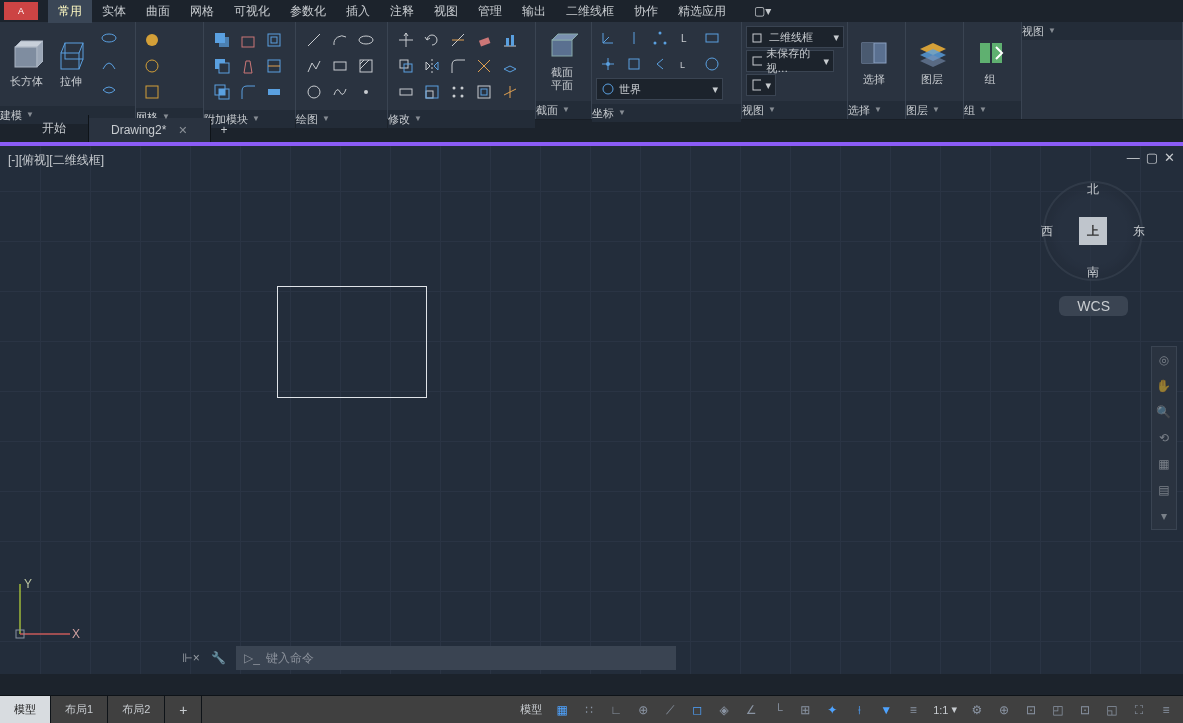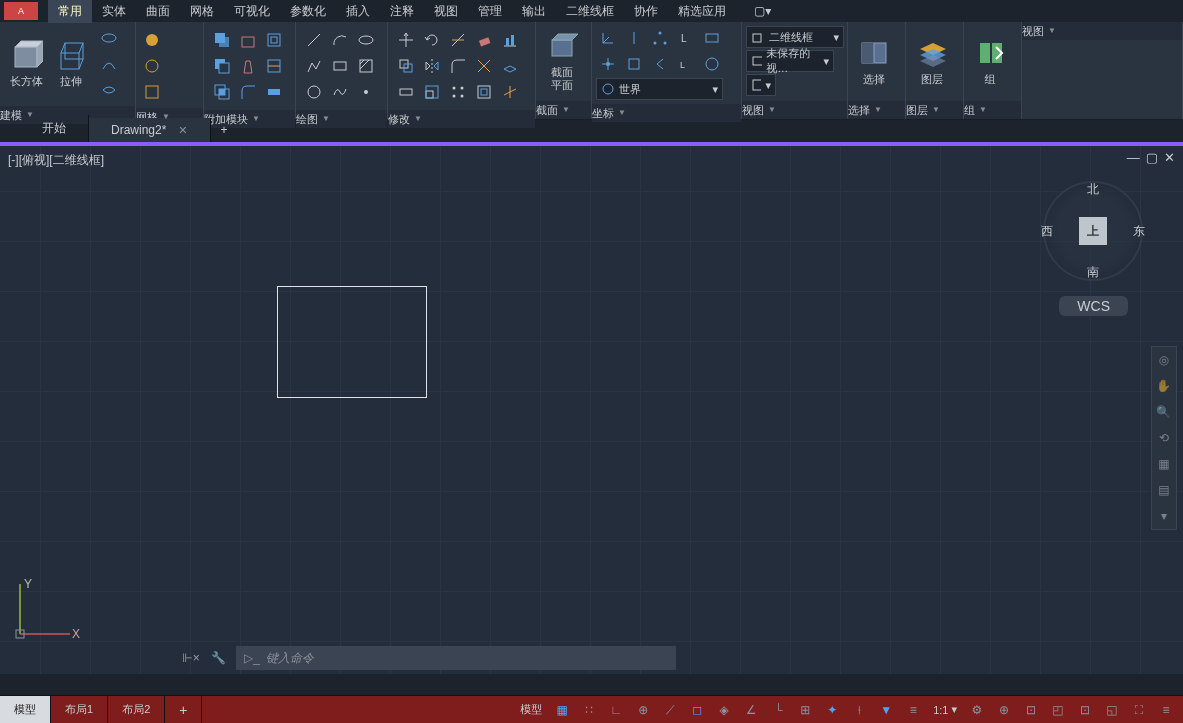--- a/index.html
+++ b/index.html
@@ -67,21 +67,21 @@
 
 .ucs { position: absolute; bottom: 30px; left: 10px; }
 .ucs svg { overflow: visible; }
 
 
 .cmdline-row { position: absolute; bottom: 4px; left: 180px; display: flex; align-items: center; gap: 6px; }
 .cmd-btn { width: 22px; height: 22px; display: flex; align-items: center; justify-content: center; cursor: pointer; opacity: .7; }
 .cmd-input { width: 440px; height: 24px; background: #3a4452; border: none; padding: 0 8px; color: #8a909a; font-size: 12px; display: flex; align-items: center; gap: 6px; }
 
 
-.statusbar { position: absolute; bottom: 0; left: 0; right: 0; height: 28px; background: #7f1d1d; display: flex; align-items: center; border-top: 1px solid #0e1318; gap: 32px; }
+.statusbar { position: absolute; bottom: 0; left: 0; right: 0; height: 28px; background: #404040; display: flex; align-items: center; border-top: 1px solid #0e1318; gap: 32px; }
 .layout-tabs { display: flex; height: 100%; }
 .layout-tab { padding: 0 14px; display: flex; align-items: center; font-size: 11px; cursor: pointer; border-right: 1px solid #0e1318; }
 .layout-tab.active { background: #d8dce0; color: #222; }
 .layout-tab.add { font-size: 14px; }
 .status-right { margin-left: auto; display: flex; align-items: center; height: 100%; gap: 1px; padding-right: 4px; }
 .st-btn { width: 26px; height: 26px; display: flex; align-items: center; justify-content: center; cursor: pointer; color: #8a94a3; }
 .st-btn.on { color: #4ea3ff; }
 .st-text { padding: 0 6px; font-size: 11px; display: flex; align-items: center; gap: 3px; }
 
 svg { display: block; }
@@ -640,21 +640,21 @@
       <text x="62" y="64" fill="#d0a0a0" font-size="12">X</text>
       <rect x="6" y="56" width="8" height="8" fill="none" stroke="#8a94a3"></rect>
     </svg>
   </div>
 
   <div class="cmdline-row">
     <div class="cmd-btn">⊩×</div>
     <div class="cmd-btn">🔧</div>
     <div class="cmd-input">
       <span>▷_</span>
-      <span style="font-style:italic">键入命令</span>
+      <span style="">键入命令</span>
     </div>
   </div>
 </div>
 
 <div class="statusbar">
   <div class="layout-tabs">
     <div class="layout-tab active">模型</div>
     <div class="layout-tab">布局1</div>
     <div class="layout-tab">布局2</div>
     <div class="layout-tab add">+</div>

